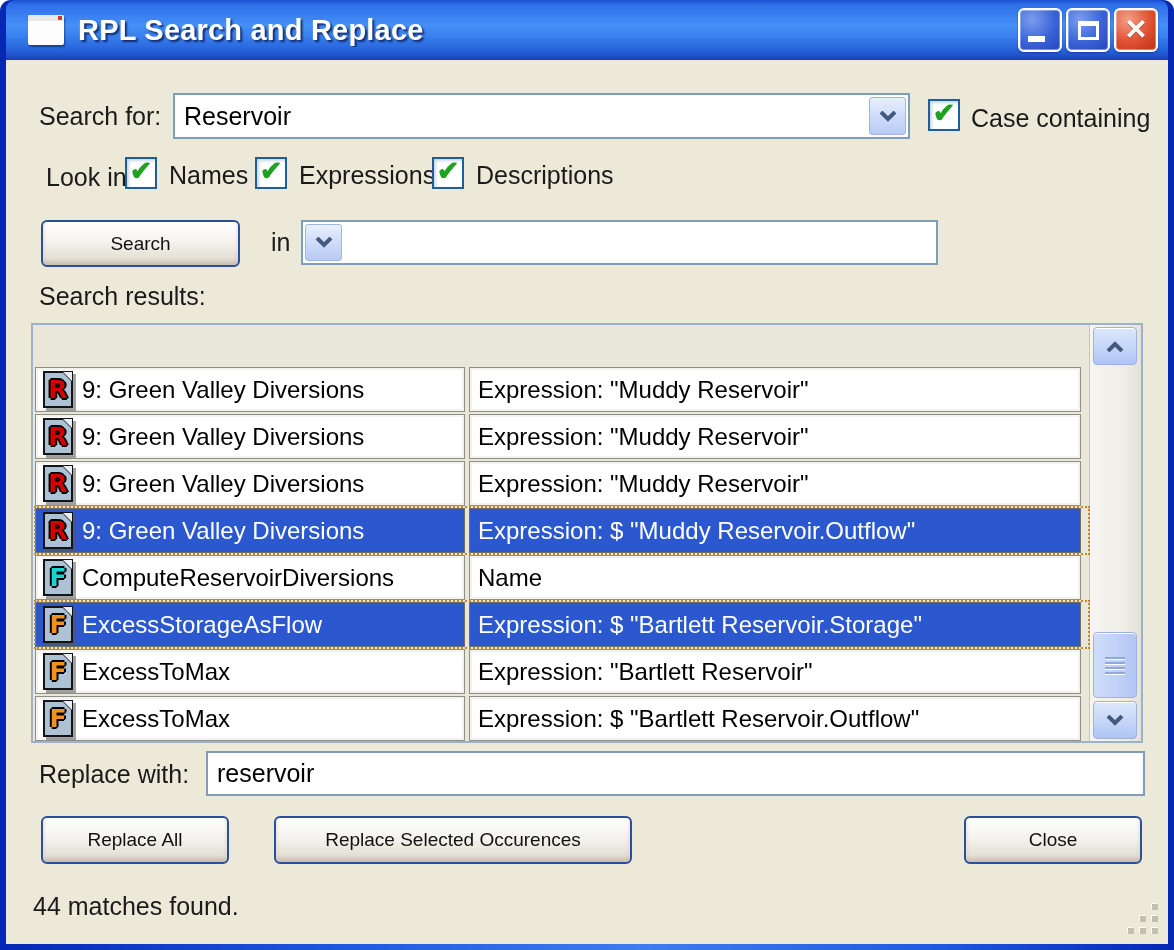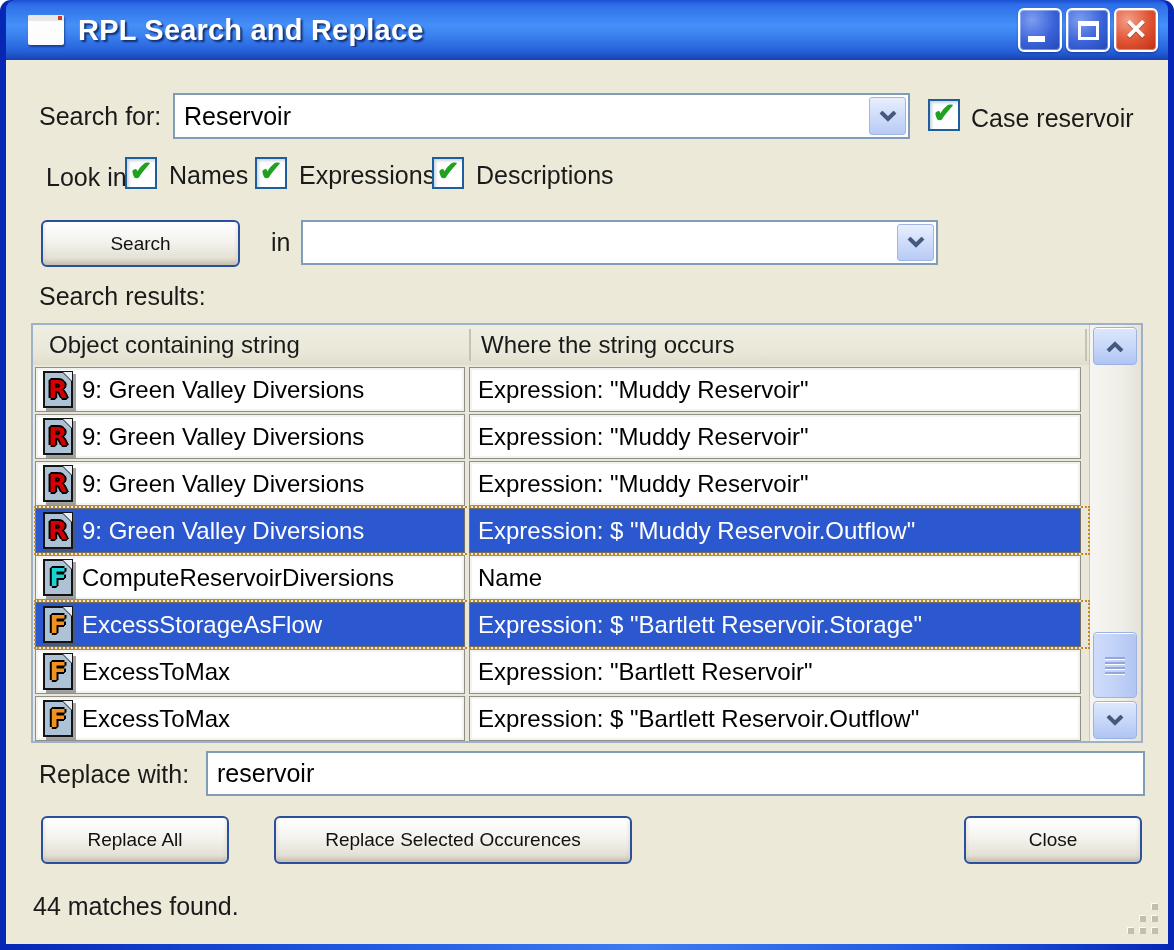--- a/index.html
+++ b/index.html
@@ -28,21 +28,21 @@
   .tb-btn.red  { background: radial-gradient(circle at 30% 25%, #f3a088 0%, #e25638 50%, #bc3010 100%); }
   .glyph-min { position:absolute; left:8px; bottom:8px; width:17px; height:6px; background:#fff; }
   .glyph-max { width:21px; height:19px; border:3px solid #fff; border-top-width:5px; background:transparent; }
   .glyph-close { color:#fff; font-size:28px; font-weight:bold; line-height:1; text-shadow:0 1px 1px rgba(120,20,0,.6); }
 
   
   .client { position:relative; background:#ece9d8; height: 884px; }
   .label { position:absolute; font-size:25px; color:#1a1a1a; white-space:nowrap; }
 
   
-  .field { background:#fff; border:2px solid #7f9db9; position:absolute; display:flex; align-items:center;justify-content:flex-end; }
+  .field { background:#fff; border:2px solid #7f9db9; position:absolute; display:flex; align-items:center; }
   .field .value { font-size:25px; color:#000; padding-left:9px; flex:1; white-space:nowrap; overflow:hidden; }
   .combo-btn { width:37px; align-self:stretch; margin:2px; border-radius:3px;
     background: linear-gradient(180deg,#e9f0fd 0%, #cfdcfa 50%, #b8cbf5 100%);
     border:1px solid #9fb5e6; display:flex; align-items:center; justify-content:center; }
   .chev { width:18px; height:11px; }
 
   
   .checkbox { width:32px; height:32px; background:#fff; border:2px solid #1d5e9e; position:absolute;
     display:flex; align-items:center; justify-content:center; box-shadow: inset 2px 2px 3px rgba(160,180,200,.55); }
   .checkbox .mark { color:#21a121; font-size:27px; font-weight:bold; line-height:1; margin-top:-3px; }
@@ -136,21 +136,21 @@
       <div class="value">Reservoir</div>
       <div class="combo-btn">
         <svg class="chev" viewBox="0 0 18 11">
             <path d="M2 1 L9 8 L16 1" fill="none" stroke="#44597e" stroke-width="4"></path>
           </svg>
       </div>
     </div>
     <div class="checkbox" style="left:922px; top:39px;">
       <span class="mark">✔</span>
     </div>
-    <div class="label" style="left:965px; top:44px;">Case reservoir</div>
+    <div class="label" style="left:965px; top:44px;">Case containing</div>
 
     <div class="label" style="left:40px; top:103px;">Look in:</div>
     <div class="checkbox" style="left:119px; top:97px;">
       <span class="mark">✔</span>
     </div>
     <div class="label" style="left:163px; top:101px;">Names</div>
     <div class="checkbox" style="left:249px; top:97px;">
       <span class="mark">✔</span>
     </div>
     <div class="label" style="left:293px; top:101px;">Expressions</div>
@@ -165,26 +165,20 @@
       <div class="combo-btn">
         <svg class="chev" viewBox="0 0 18 11">
             <path d="M2 1 L9 8 L16 1" fill="none" stroke="#44597e" stroke-width="4"></path>
           </svg>
       </div>
     </div>
 
     <div class="label" style="left:33px; top:222px;">Search results:</div>
 
     <div class="results">
-      <div class="rheader">
-        <div class="h1">Object containing string</div>
-        <div class="hsep1"></div>
-        <div class="h2">Where the string occurs</div>
-        <div class="hsep2"></div>
-      </div>
 
       <div class="rows">
 
         <div class="trow">
           <div class="cell c1">
             <span class="doc">
                 <span class="fold-dark"></span>
                 <span class="fold-light"></span>
                 <span class="doc-letter" style="color: rgb(212, 0, 0);">R</span>
               </span>

